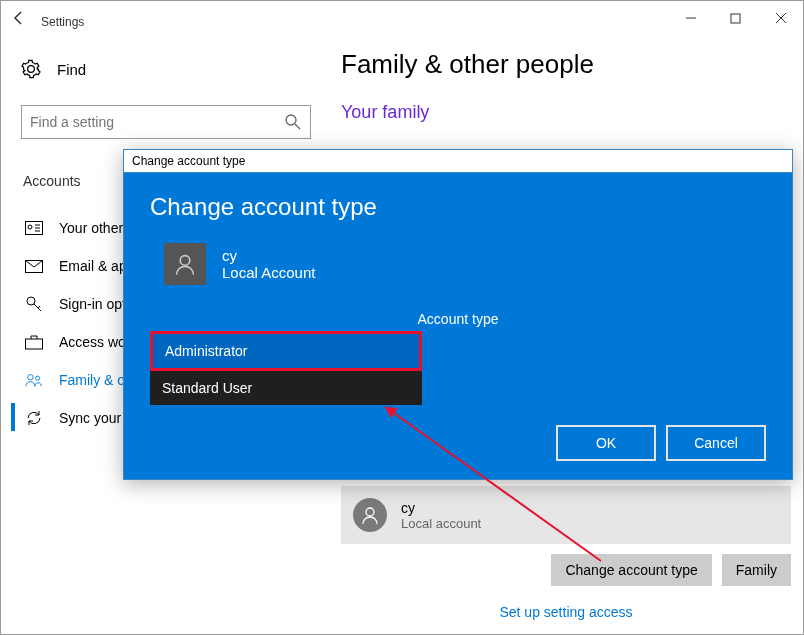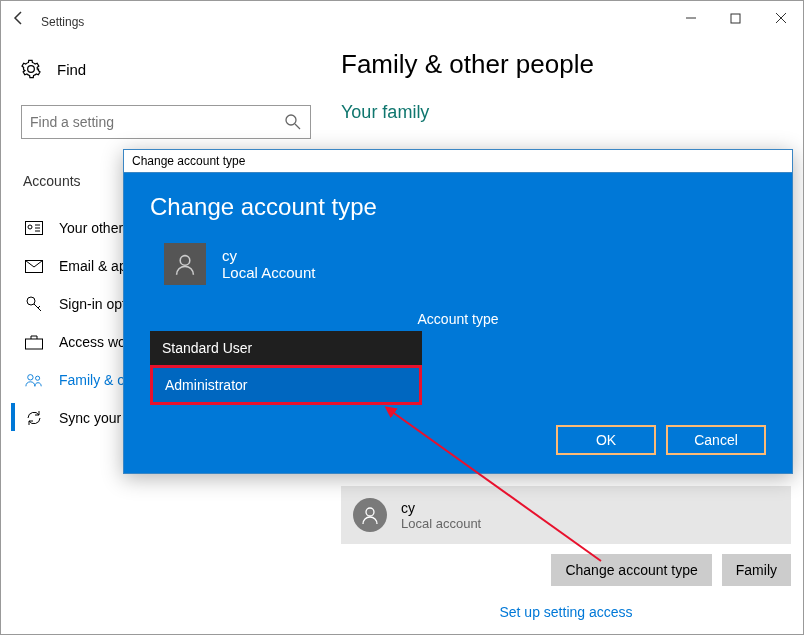--- a/index.html
+++ b/index.html
@@ -26,21 +26,21 @@
   .nav-header { font-size: 14px; color: #333; margin-left: 12px; margin-bottom: 20px; }
   .nav-item { display: flex; align-items: center; gap: 16px; height: 38px; padding-left: 14px; font-size: 14px; color: #000; }
   .nav-item .ic { width: 18px; height: 18px; display: flex; align-items: center; justify-content: center; color: #000; font-size: 15px; }
   .nav-item.active { color: #0078d7; }
   .nav-item.active .ic { color: #0078d7; }
   .nav-active-bar { position: absolute; left: 0; width: 4px; height: 28px; background: #0078d7; top: 230px; }
 
   
   .content { position: absolute; left: 340px; top: 48px; width: 440px; }
   .page-title { font-size: 26px; font-weight: 400; color: #000; margin-bottom: 22px; }
-  .section-title { font-size: 18px; color: #0f766e; }
+  .section-title { font-size: 18px; color: #6d28d9; }
 
   
   .user-block { position: absolute; left: 340px; top: 485px; width: 450px; }
   .user-row { background: #e6e6e6; padding: 12px; display: flex; align-items: center; gap: 14px; }
   .avatar-circle { width: 34px; height: 34px; border-radius: 50%; background: #7a7a7a; display: flex; align-items: center; justify-content: center; }
   .user-row .name { font-size: 14px; color: #000; }
   .user-row .sub { font-size: 13px; color: #666; }
   .btn-row { display: flex; justify-content: flex-end; gap: 10px; margin-top: 10px; }
   .grey-btn { background: #ccc; border: none; padding: 8px 14px; font-size: 14px; color: #000; }
   .link-text { color: #0078d7; font-size: 14px; margin-top: 18px; text-align: center; }
@@ -53,21 +53,21 @@
   .dlg-user { display: flex; align-items: center; gap: 16px; margin-left: 14px; margin-bottom: 26px; }
   .dlg-avatar { width: 42px; height: 42px; background: #555; display: flex; align-items: center; justify-content: center; }
   .dlg-user .name { font-size: 15px; }
   .dlg-user .sub { font-size: 15px; }
   .dlg-label { font-size: 14px; margin-bottom: 4px; text-align: center; }
   .dropdown { width: 272px; }
   .dd-item { padding: 9px 12px; font-size: 14px; }
   .dd-item.selected { background: #0067c0; border: 3px solid #e8112d; color: #fff; }
   .dd-item.other { background: #1f1f1f; color: #fff; }
   .dlg-buttons { display: flex; justify-content: flex-end; gap: 10px; margin-top: 20px; }
-  .dlg-btn { width: 100px; height: 30px; background: #0078d7; border: 2px solid #fdba74; color: #fff; font-size: 14px; }
+  .dlg-btn { width: 100px; height: 36px; background: #0078d7; border: 2px solid #e5e5e5; color: #fff; font-size: 14px; }
 
   
   .arrow { position: absolute; left: 380px; top: 400px; width: 240px; height: 170px; pointer-events: none; }
 
   svg { display: block; }
 </style>
 </head>
 <body>
 
 <div class="titlebar">
@@ -216,22 +216,22 @@
             <path d="M3 19c0-4 3-7 7-7s7 3 7 7" stroke="#ccc" fill="none" stroke-width="1.3"></path>
           </svg>
       </div>
       <div>
         <div class="name">cy</div>
         <div class="sub">Local Account</div>
       </div>
     </div>
     <div class="dlg-label">Account type</div>
     <div class="dropdown">
+      <div class="dd-item selected">Administrator</div>
       <div class="dd-item other">Standard User</div>
-      <div class="dd-item selected">Administrator</div>
     </div>
     <div class="dlg-buttons">
       <button class="dlg-btn">OK</button>
       <button class="dlg-btn">Cancel</button>
     </div>
   </div>
 </div>
 
 <svg class="arrow" viewBox="0 0 240 170">
   <defs>

